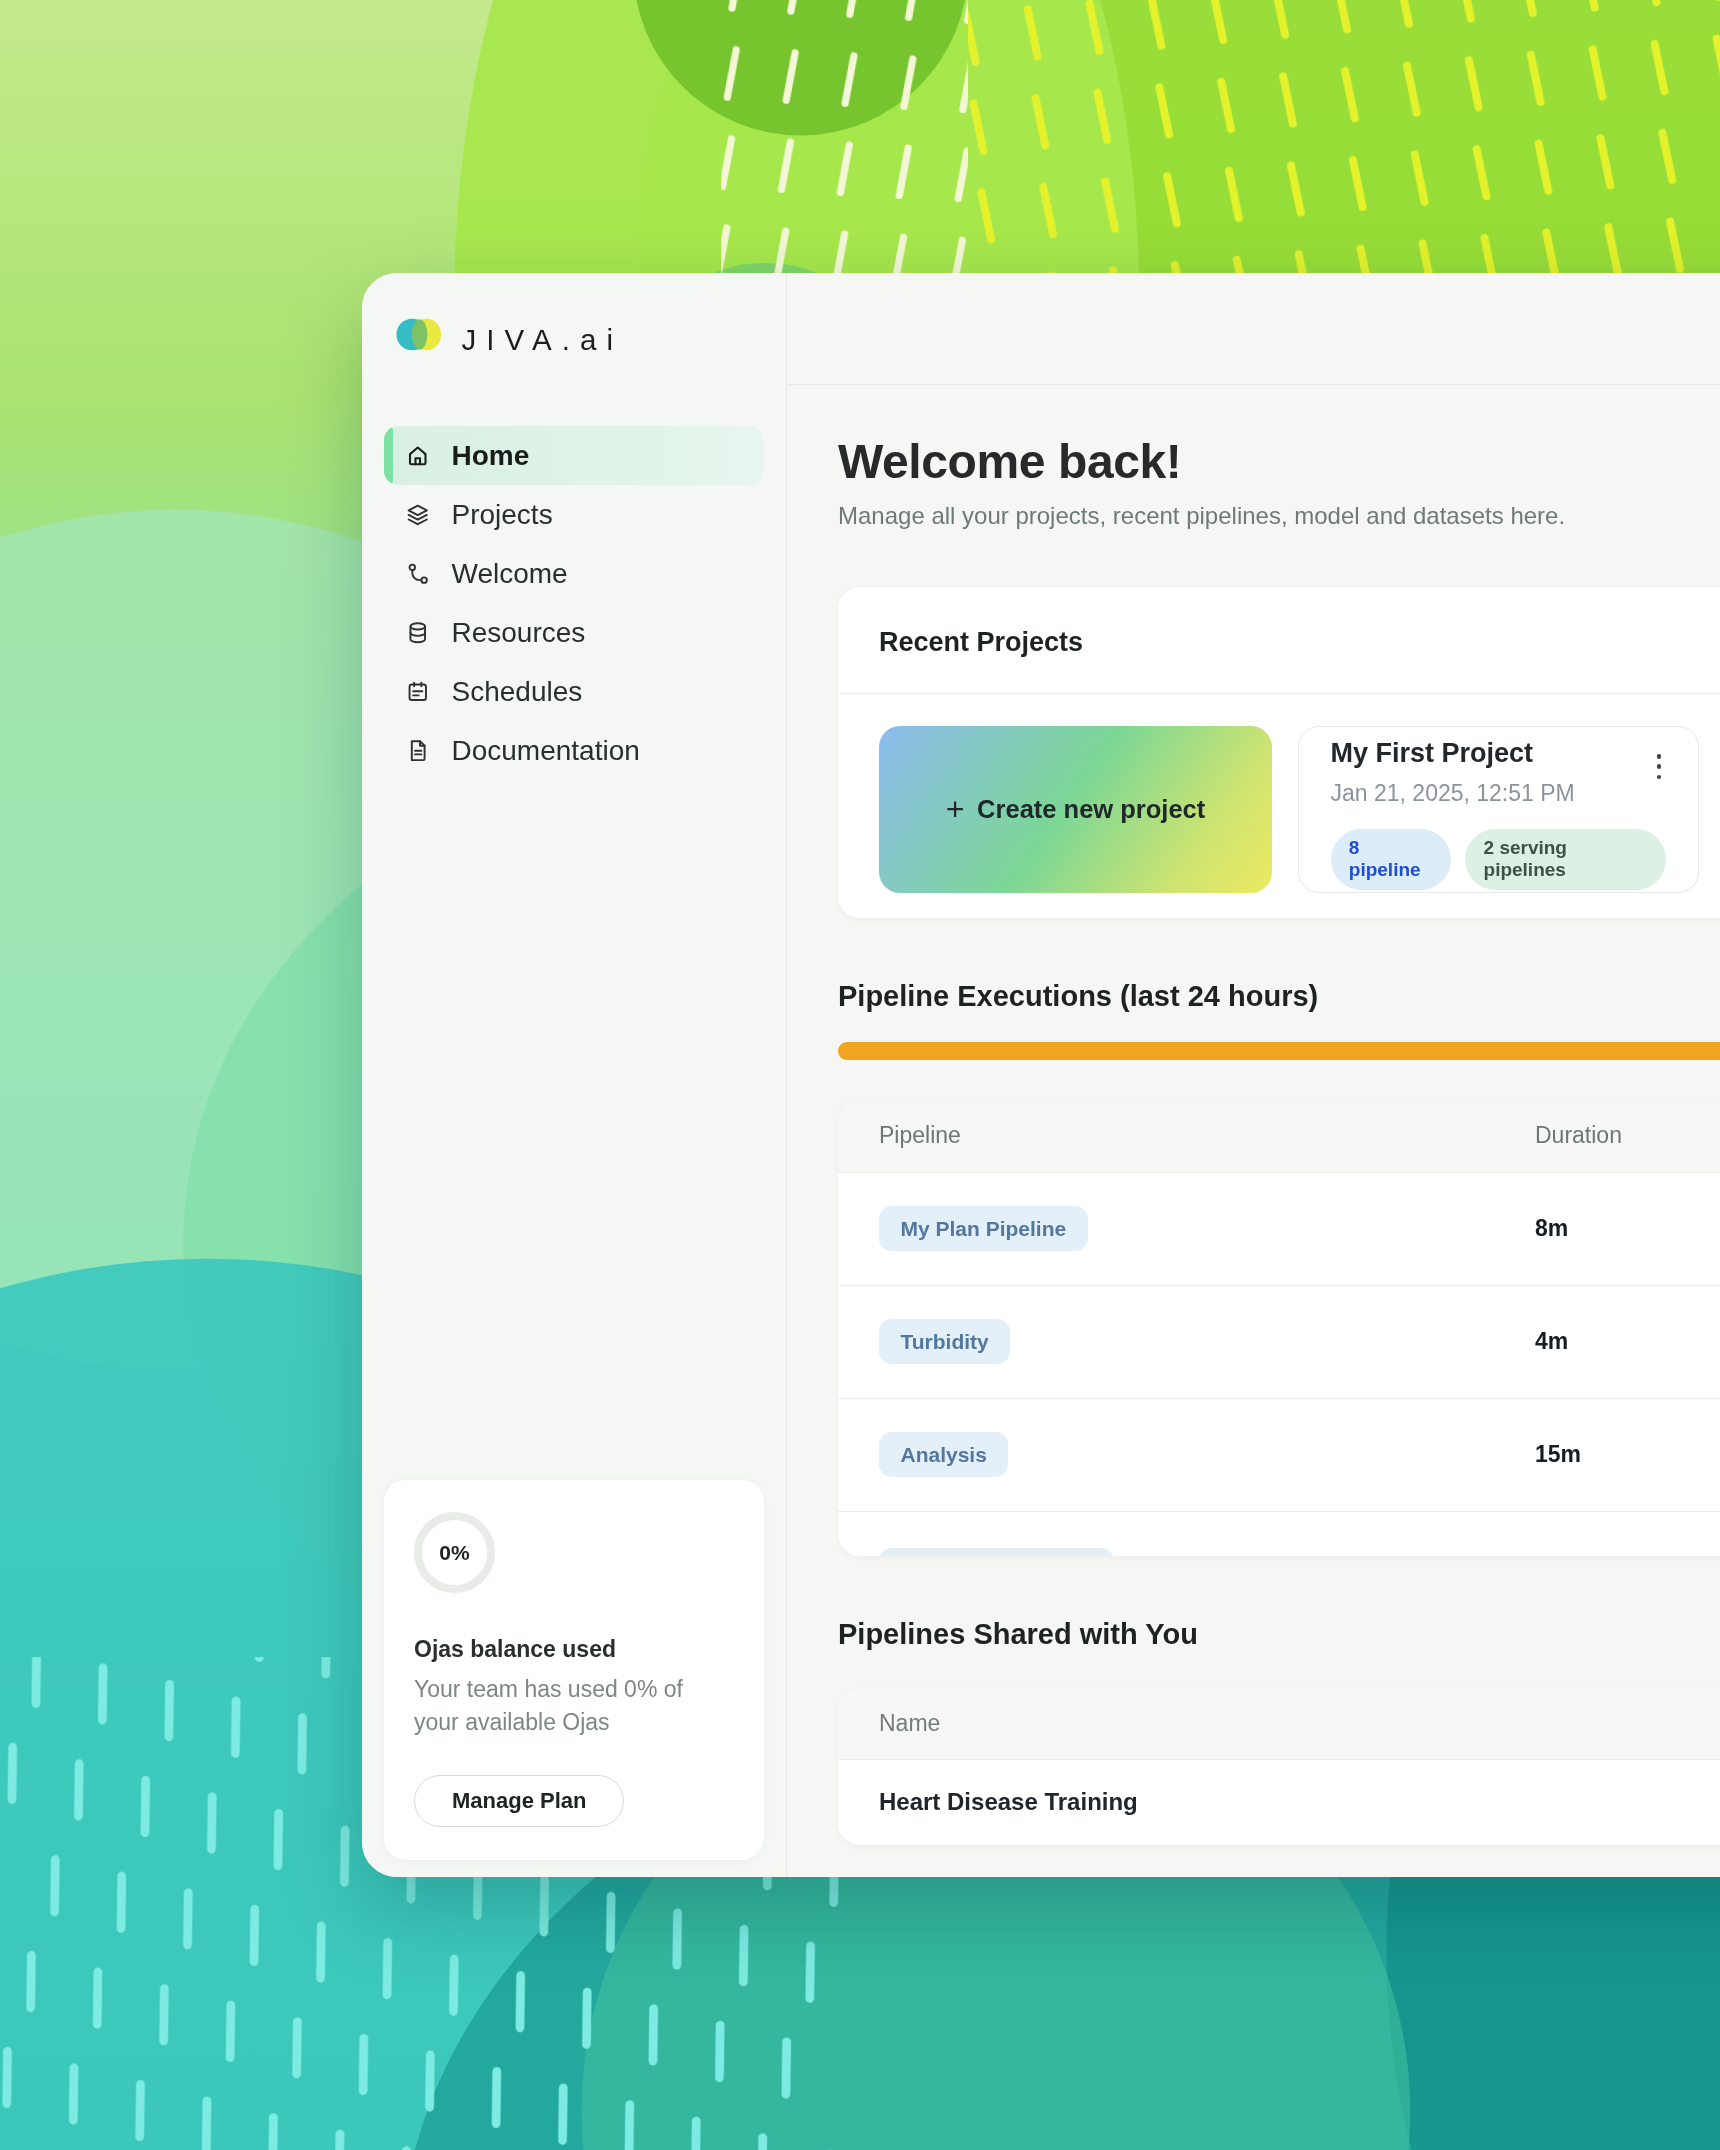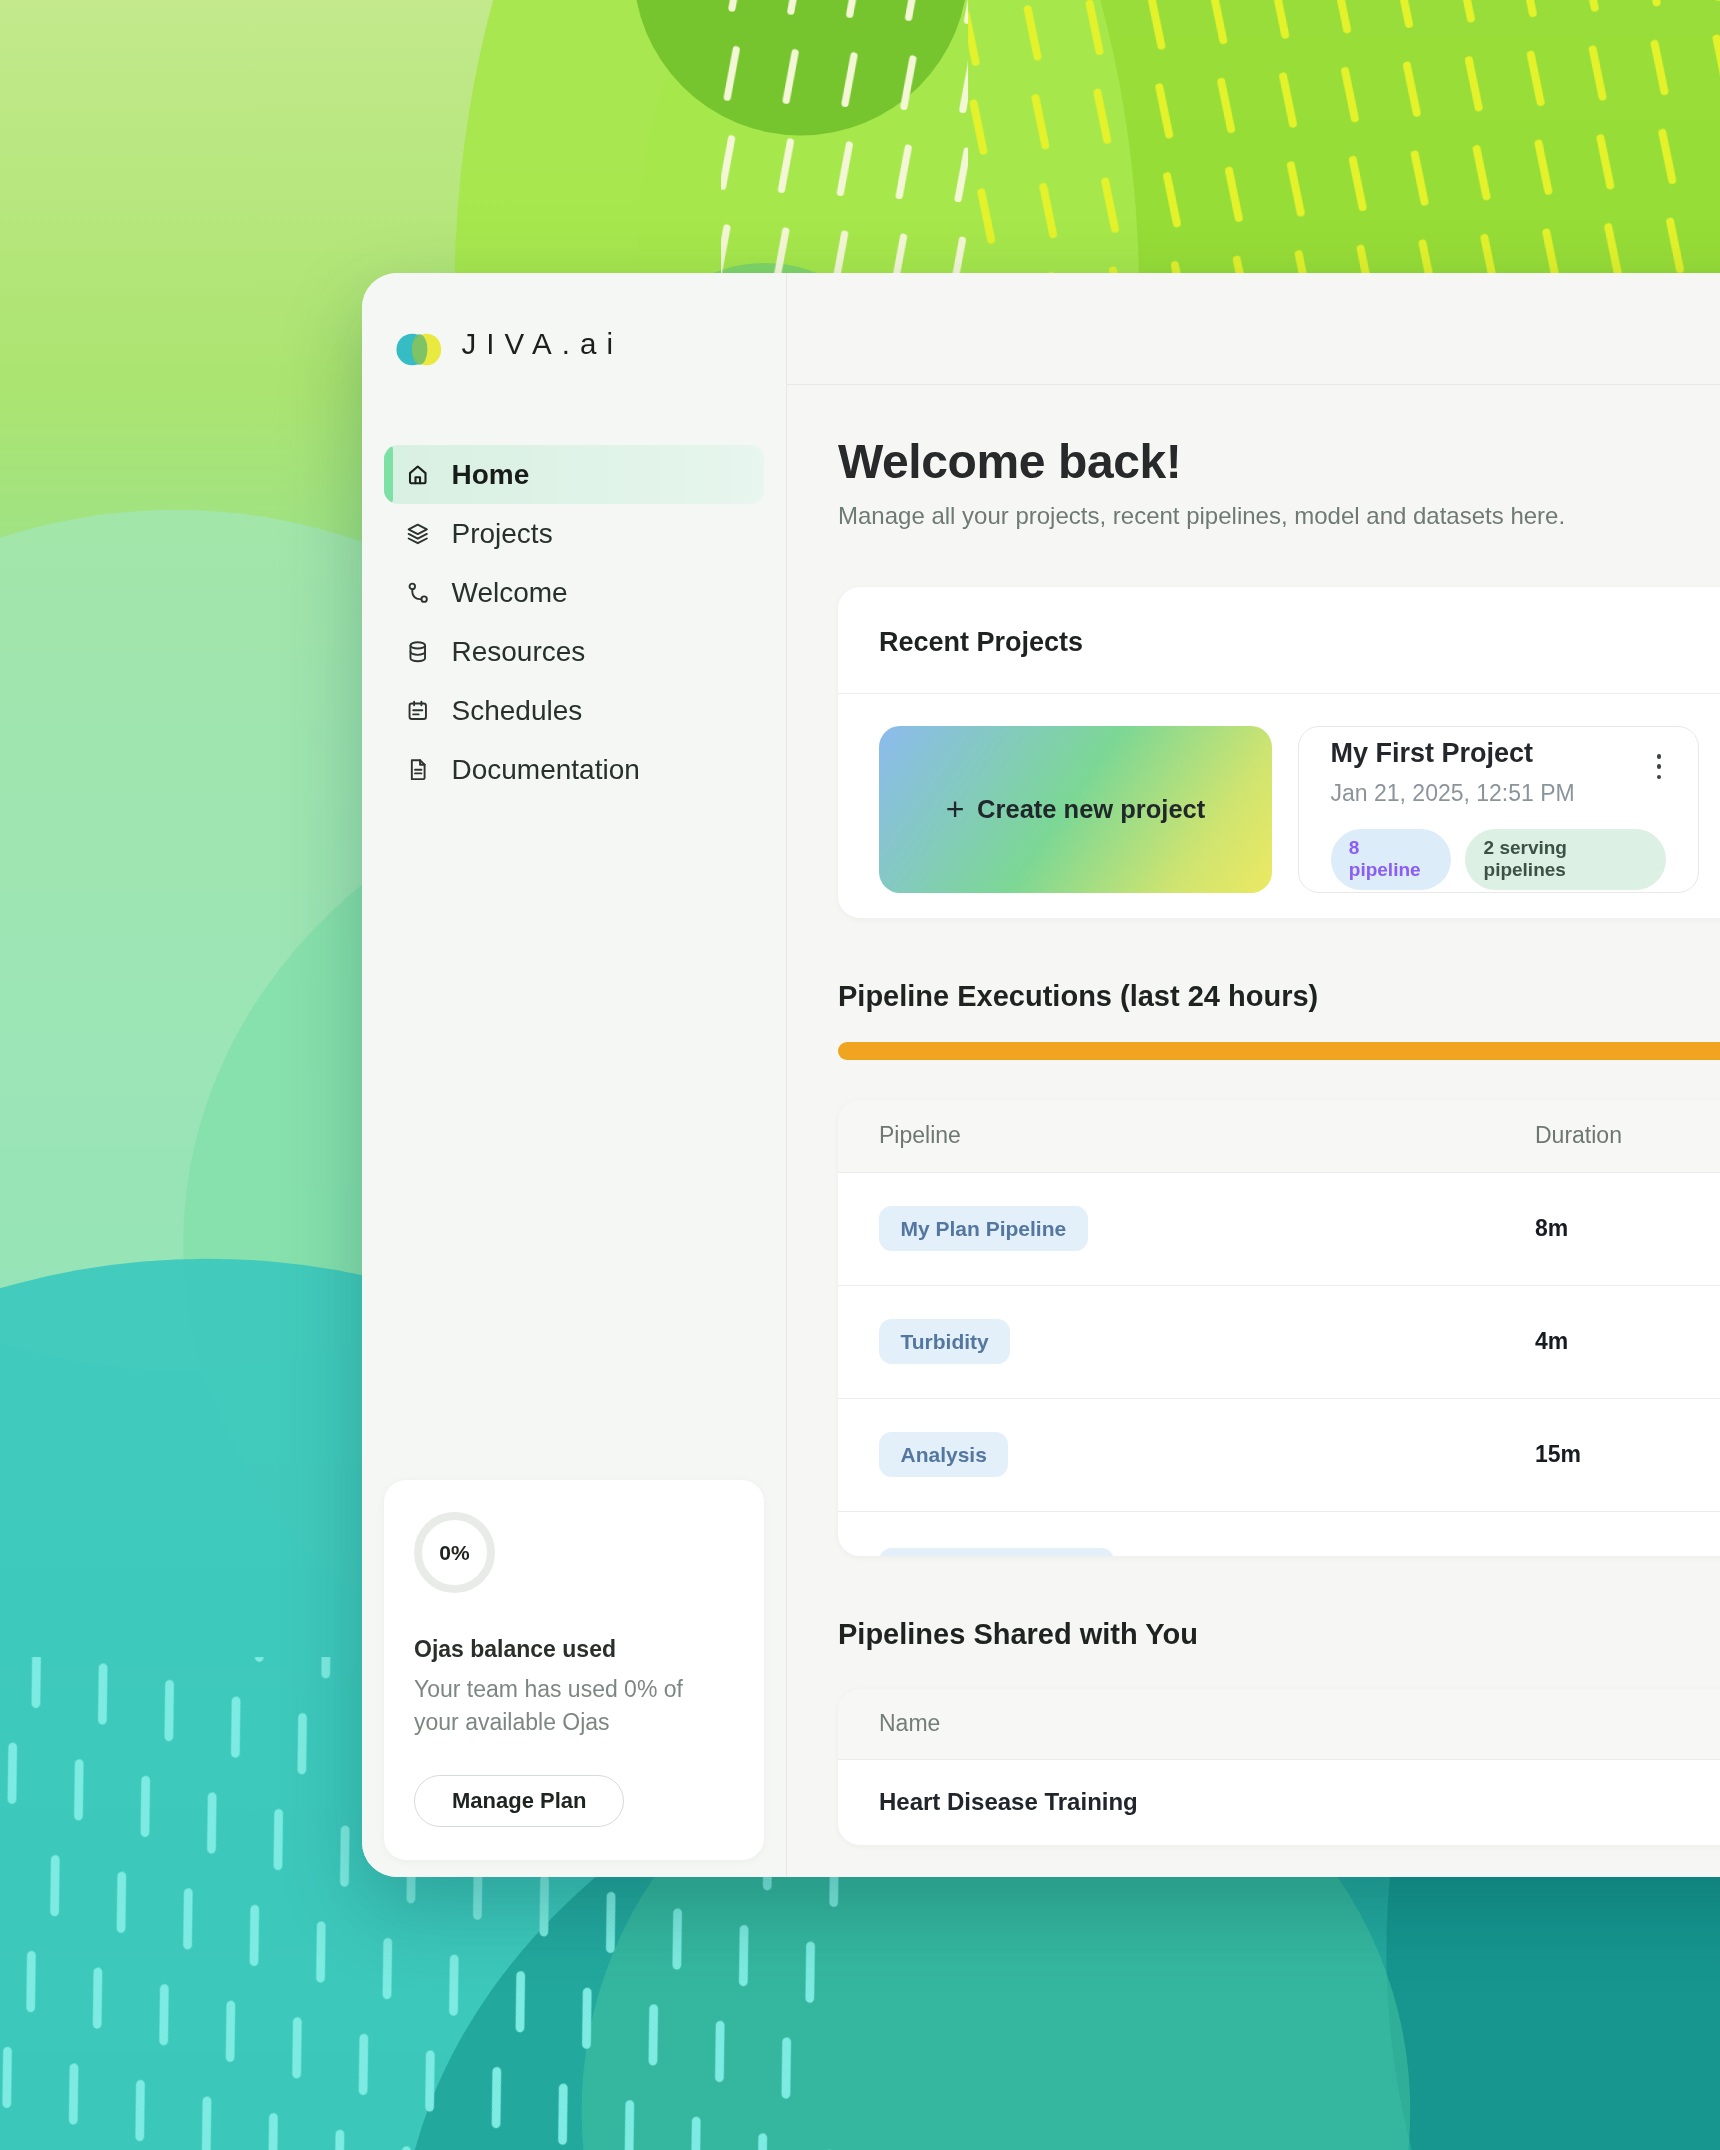--- a/index.html
+++ b/index.html
@@ -16,21 +16,21 @@
     background:#f6f7f5;border-radius:35px;overflow:hidden;z-index:2;
     box-shadow:0 32px 80px rgba(0,70,70,.28);
     display:flex;
   }
   
   .sidebar{
     width:425px;min-width:425px;box-sizing:border-box;
     border-right:0.8px solid #e7e9e6;background:#f5f7f4;
     display:flex;flex-direction:column;padding:0 22px;
   }
-  .logo-row{margin-top:54px;padding-left:11px;display:flex;align-items:flex-start;height:49px;}
+  .logo-row{margin-top:35px;padding-left:11px;display:flex;align-items:flex-end;height:49px;}
   .logo-mark{width:49px;height:45px;margin-right:17.5px;}
   .logo-text{font-size:29.5px;color:#1d1f1e;letter-spacing:.34em;font-weight:400;}
   .nav{margin-top:69px;display:flex;flex-direction:column;}
   .nav-item{
     height:59px;display:flex;align-items:center;gap:21px;
     padding-left:21px;border-radius:14.3px;cursor:pointer;position:relative;
     font-size:28px;color:#27302a;font-weight:500;
   }
   .nav-item.active{
     background:linear-gradient(90deg,#d8f0e1 0%,#e2f4ea 70%,#e7f6ee 100%);
@@ -83,21 +83,21 @@
     width:401px;height:167px;box-sizing:border-box;border:0.8px solid #e7e8e7;
     border-radius:21px;background:#fff;padding:11px 32px;position:relative;cursor:pointer;
   }
   .project-name{font-size:27px;font-weight:600;color:#23272b;}
   .project-date{margin-top:11px;font-size:23px;color:#8b949b;}
   .kebab{position:absolute;right:21px;top:17.5px;width:35px;height:45px;cursor:pointer;
     display:flex;flex-direction:column;align-items:center;justify-content:center;gap:5.6px;}
   .kebab i{width:4.8px;height:4.8px;border-radius:50%;background:#3c4248;display:block;}
   .badges{margin-top:22px;display:flex;gap:14.3px;}
   .badge{border-radius:796px;padding:8.8px 18.3px;font-size:19px;font-weight:700;}
-  .badge.blue{background:#dcecf8;color:#8b5cf6;}
+  .badge.blue{background:#dcecf8;color:#1d4ed8;}
   .badge.green{background:#ddf0e4;color:#3d5246;}
   .section-title{margin-top:62px;font-size:29px;font-weight:700;color:#1e2220;}
   .accent-bar{margin-top:29px;width:1115px;height:17.5px;background:#f1a41f;
     border-radius:796px 0 0 796px;}
   .table-card{margin-top:40px;background:#f7f8f6;overflow:hidden;}
   .exec-card{height:456px;}
   .t-header{height:72px;display:grid;grid-template-columns:656px 1fr;align-items:center;
     padding-left:41px;font-size:23px;color:#6e7771;}
   .t-row{height:112px;background:#fff;border-top:0.8px solid #ebedea;
     display:grid;grid-template-columns:656px 1fr;align-items:center;padding-left:41px;}

